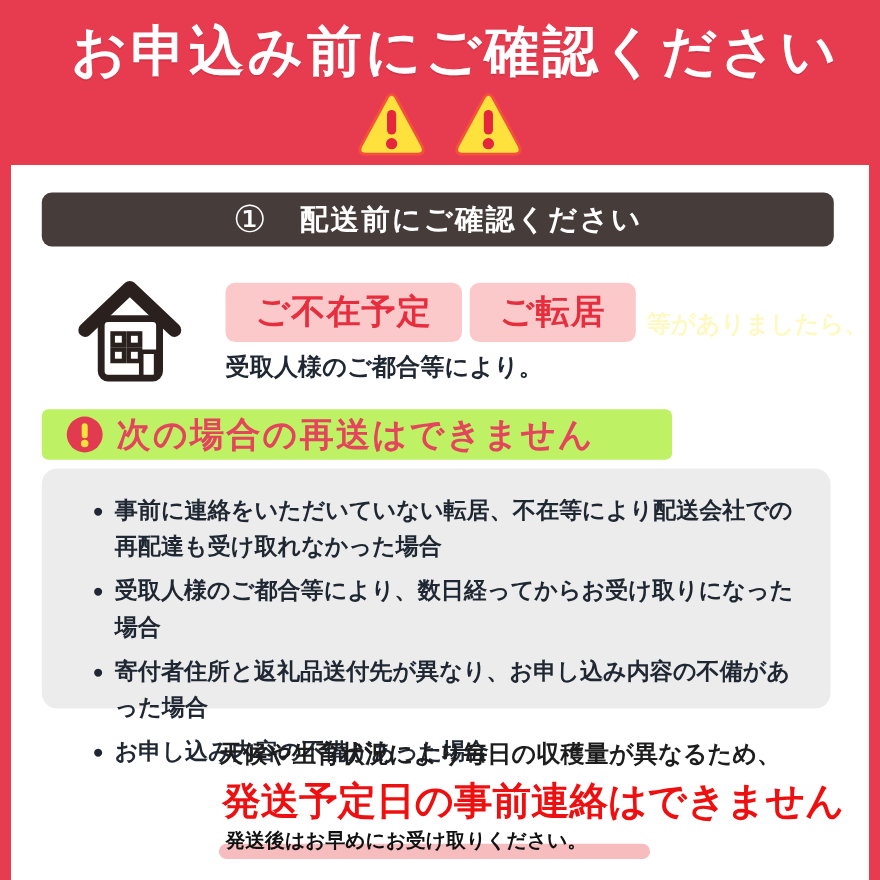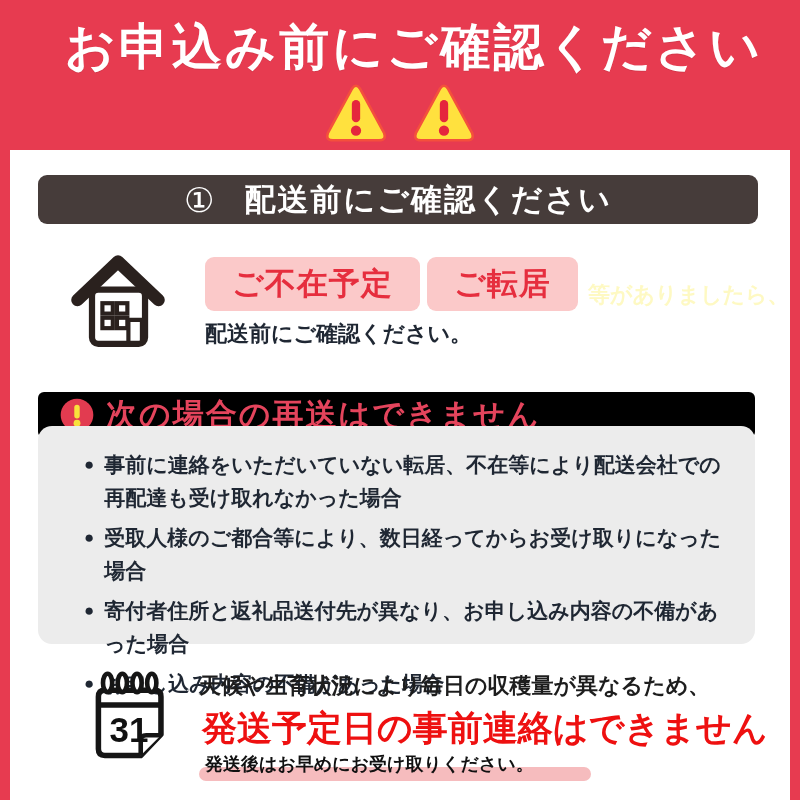--- a/index.html
+++ b/index.html
@@ -27,21 +27,21 @@
   .panel { position:absolute; left:10px; right:10px; top:150px; bottom:0; background:#ffffff; }
 
   
   .dark-bar {
     position:absolute; left:38px; top:175px; width:720px; height:49px;
     background:#463c3a; border-radius:9px;
     display:flex; align-items:center; justify-content:center; gap:30px;
     color:#ffffff;
   }
   .dark-bar .num { font-size:34px; font-weight:400; }
-  .dark-bar .head { font-size:31px; font-weight:700; letter-spacing:2px; }
+  .dark-bar .head { font-size:26px; font-weight:700; letter-spacing:2px; }
 
   .house-wrap { position:absolute; left:66px; top:246px; width:104px; height:104px; }
 
   .tag {
     position:absolute; top:257px; height:54px; line-height:54px;
     background:#fbc9c9; border-radius:9px; padding:0 27px;
     color:#e62e3e; font-size:31px; font-weight:800; letter-spacing:1px;
     white-space:nowrap;
   }
   .tag1 { left:205px; }
@@ -50,22 +50,22 @@
     position:absolute; left:588px; top:280px; font-size:22px; font-weight:600;
     color:#fef9c3; white-space:nowrap;
   }
   .contact-note {
     position:absolute; left:205px; top:319px; font-size:22px; font-weight:600;
     color:#1f2733; white-space:nowrap;
   }
 
   
   .alert-bar {
-    position:absolute; left:38px; top:392px; width:717px; height:46px;
-    background:#000000; border-radius:6px;
+    position:absolute; left:38px; top:372px; width:573px; height:46px;
+    background:#bef264; border-radius:6px;
     display:flex; align-items:center; gap:12px; padding-left:22px;
   }
   .excl-icon { width:34px; height:34px; flex:0 0 auto; }
   .alert-head { color:#e4445c; font-size:31px; font-weight:800; letter-spacing:2px; white-space:nowrap; }
 
   
   .gray-box {
     position:absolute; left:38px; top:426px; width:717px; height:218px;
     background:#ececec; border-radius:14px; padding:22px 22px 0 46px;
   }
@@ -129,21 +129,21 @@
         <rect x="35" y="69" width="10" height="10"></rect>
         <rect x="49" y="69" width="10" height="10"></rect>
       </g>
       <path d="M60 93 V71 H73 V93" fill="none" stroke="#2a211e" stroke-width="4"></path>
     </svg>
   </div>
 
   <div class="tag tag1">ご不在予定</div>
   <div class="tag tag2">ご転居</div>
   <div class="tags-suffix">等がありましたら、</div>
-  <div class="contact-note">配送前にご確認ください。</div>
+  <div class="contact-note">受取人様のご都合等により。</div>
 
   <div class="alert-bar">
     <svg class="excl-icon" viewBox="0 0 100 100">
       <circle cx="50" cy="50" r="48" fill="#e23b50"></circle>
       <rect x="42" y="20" width="16" height="40" rx="8" fill="#f8e13c"></rect>
       <circle cx="50" cy="74" r="10" fill="#f8e13c"></circle>
     </svg>
     <span class="alert-head">次の場合の再送はできません</span>
   </div>
 
@@ -159,33 +159,19 @@
     <div class="bullet">
       <span class="marker">●</span>
       <span class="txt">寄付者住所と返礼品送付先が異なり、お申し込み内容の不備があった場合</span>
     </div>
     <div class="bullet">
       <span class="marker">●</span>
       <span class="txt">お申し込み内容の不備があった場合</span>
     </div>
   </div>
 
-  <div class="cal-wrap">
-    <svg viewBox="0 0 100 100" width="92" height="100">
-      <path d="M27 22 H81 Q88 22 88 29 V70 L66 93 H27 Q20 93 20 86 V29 Q20 22 27 22 Z" fill="none" stroke="#151515" stroke-width="6" stroke-linejoin="round"></path>
-      <line x1="20" y1="38" x2="88" y2="38" stroke="#151515" stroke-width="6"></line>
-      <g fill="#ffffff" stroke="#151515" stroke-width="5">
-        <ellipse cx="30" cy="14" rx="5" ry="10"></ellipse>
-        <ellipse cx="46" cy="14" rx="5" ry="10"></ellipse>
-        <ellipse cx="62" cy="14" rx="5" ry="10"></ellipse>
-        <ellipse cx="78" cy="14" rx="5" ry="10"></ellipse>
-      </g>
-      <path d="M66 93 V77 Q66 71 72 71 H88" fill="#ffffff" stroke="#151515" stroke-width="5" stroke-linejoin="round"></path>
-      <text x="32" y="78" font-size="38" font-weight="bold" fill="#111111">31</text>
-    </svg>
-  </div>
 
   <div class="harvest-note">天候や生育状況により毎日の収穫量が異なるため、</div>
   <div class="ship-warning">発送予定日の事前連絡はできません</div>
   <div class="pickup-highlight"></div>
   <div class="pickup-note">発送後はお早めにお受け取りください。</div>
 
 </div>
 
 </body></html>

